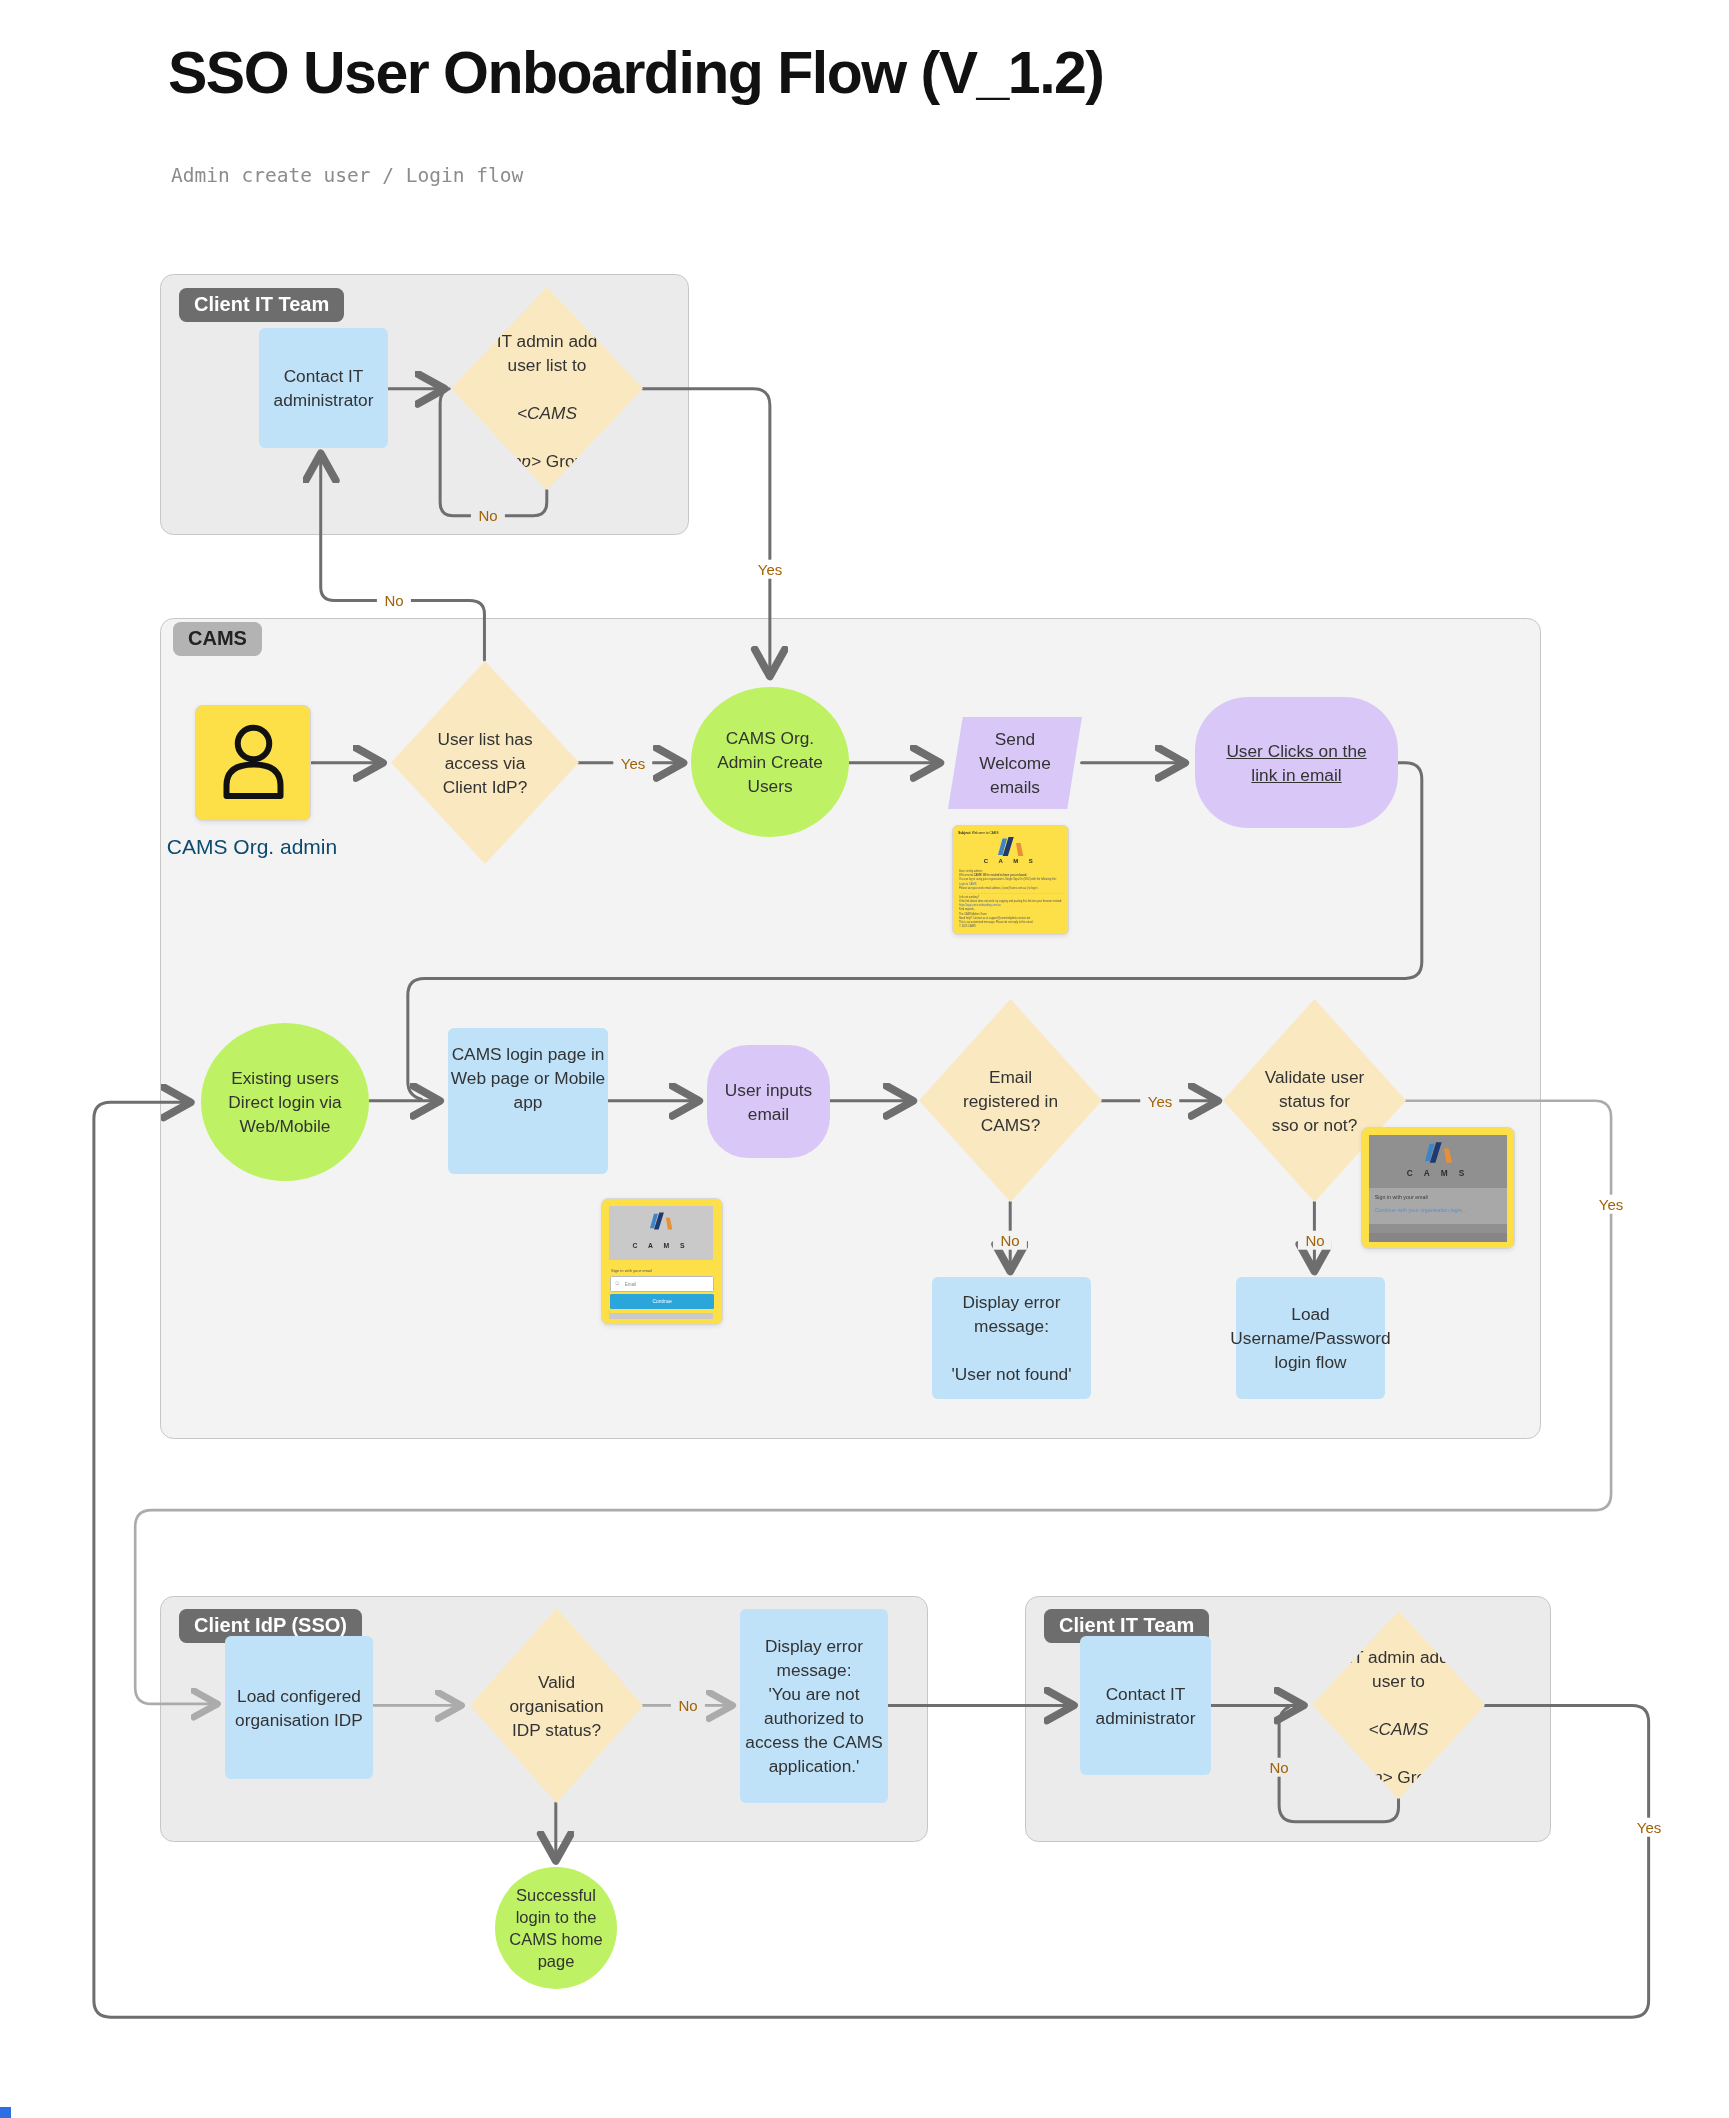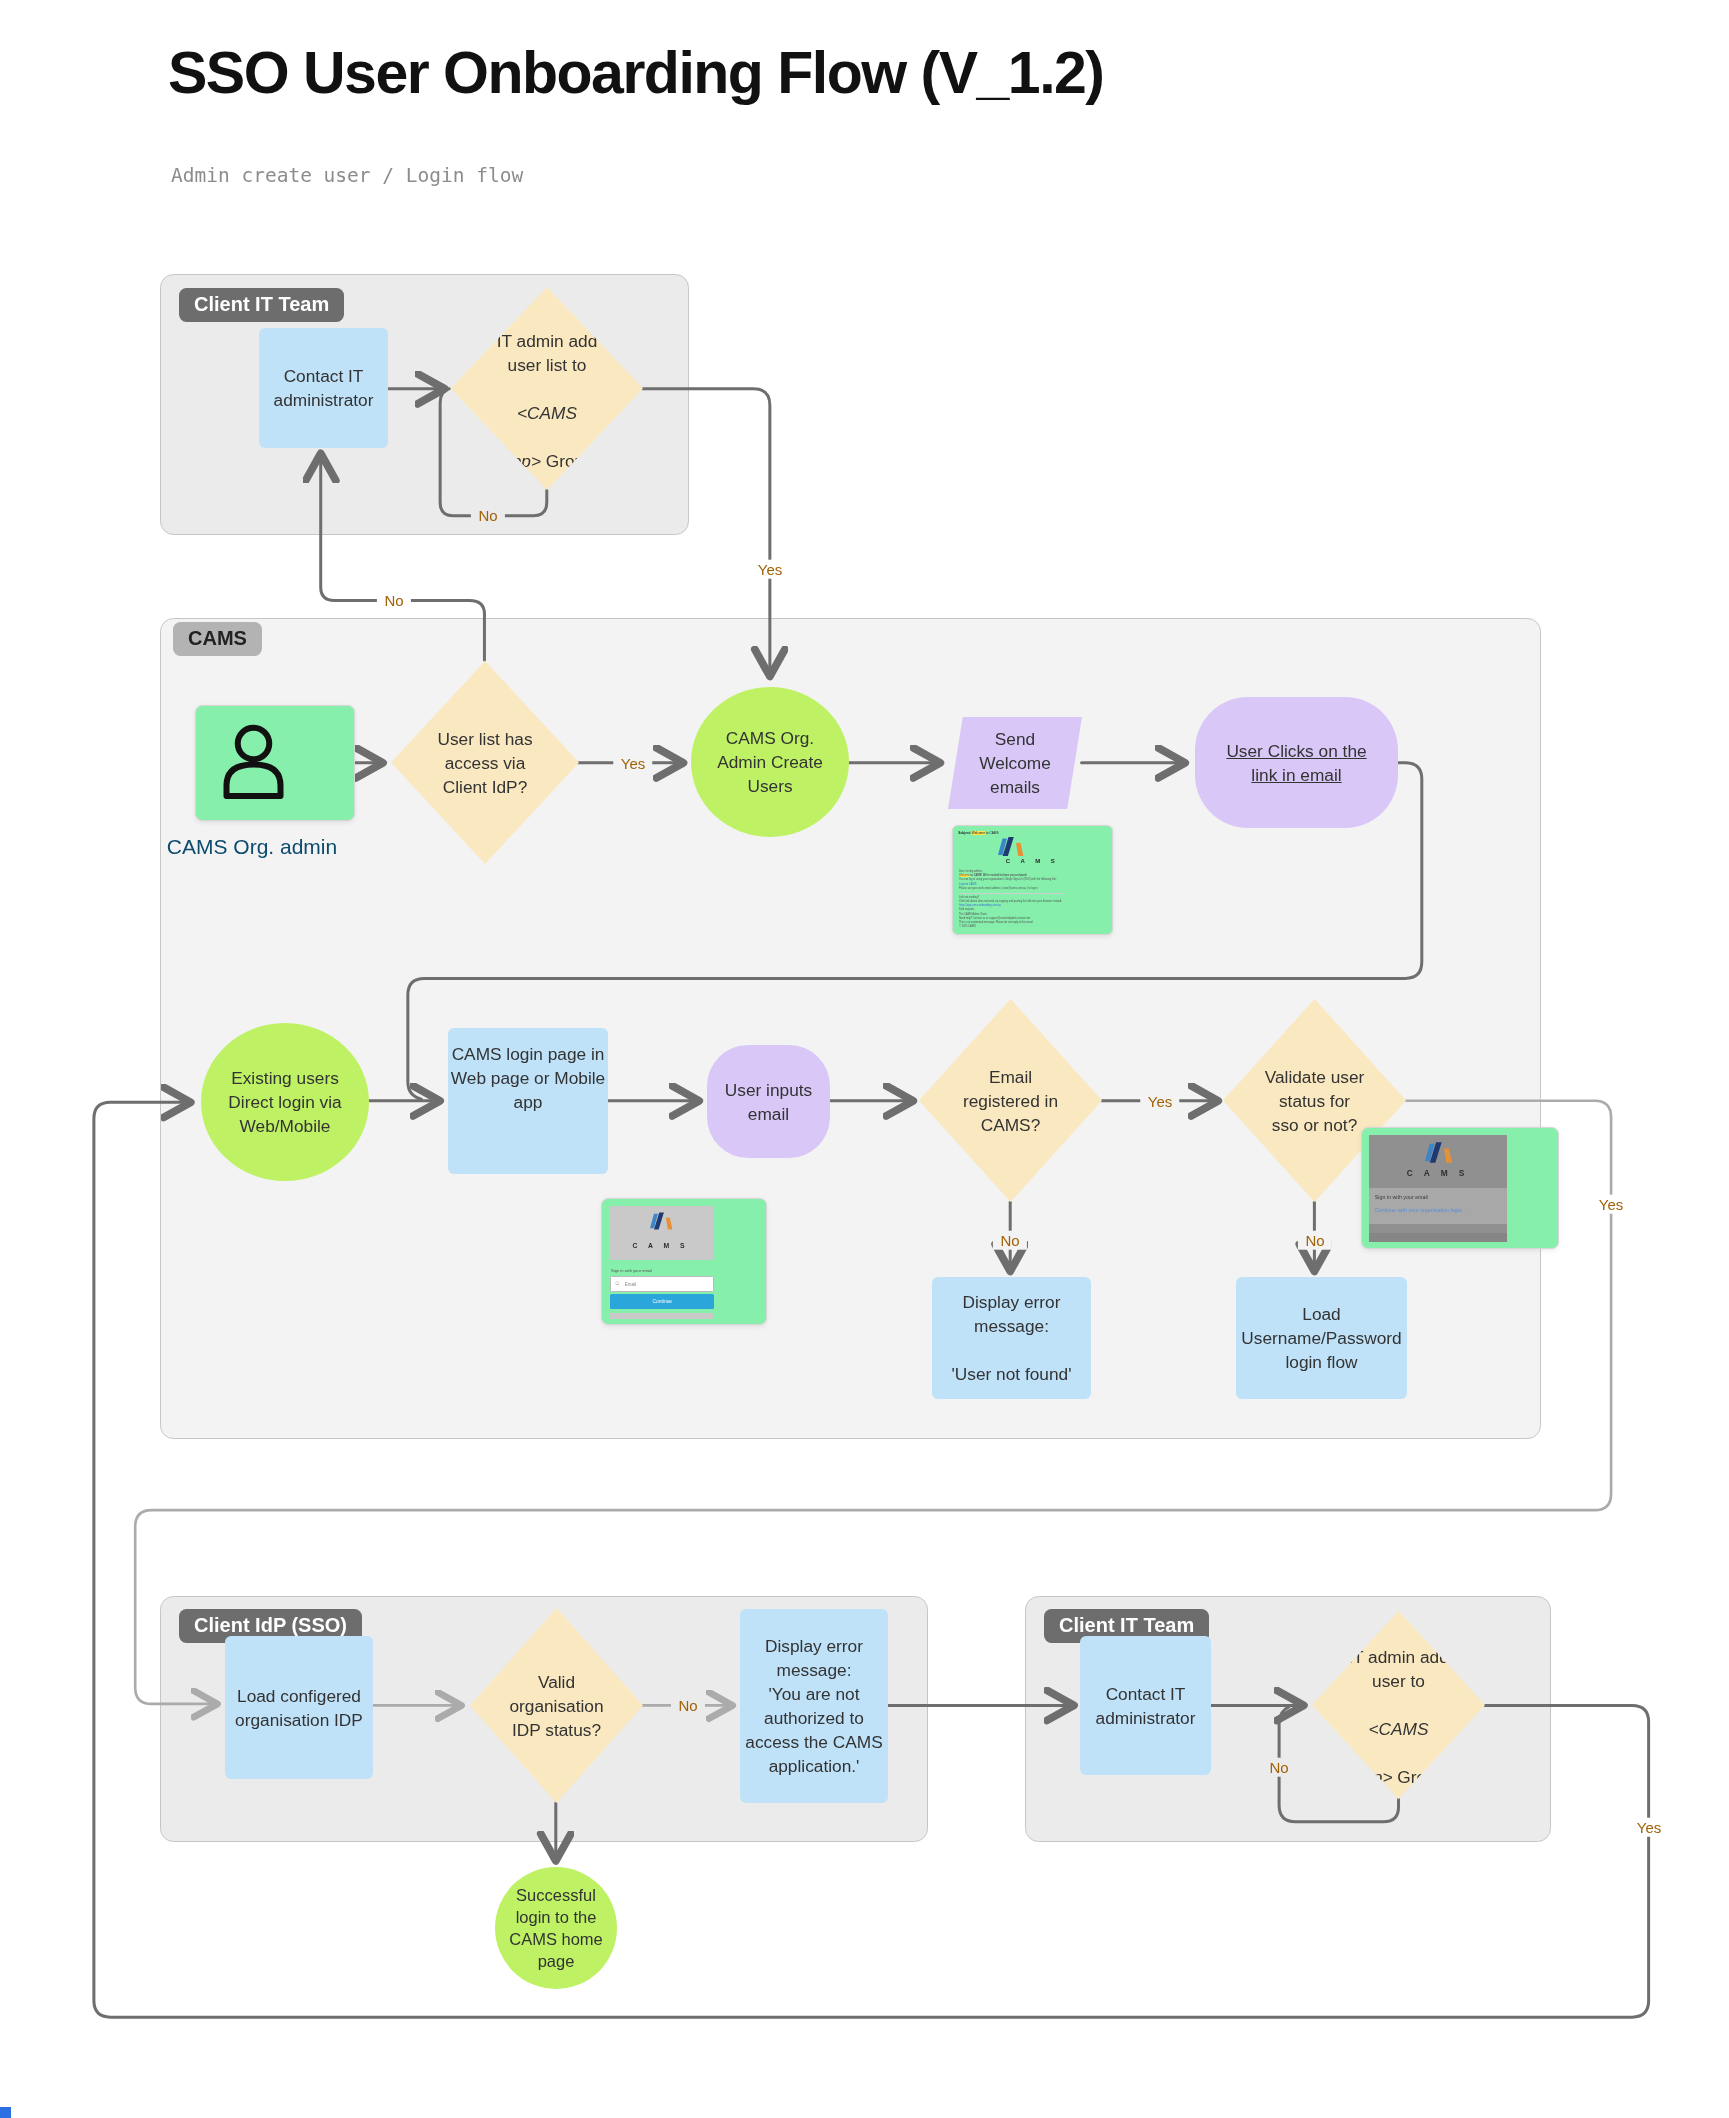--- a/index.html
+++ b/index.html
@@ -16,21 +16,21 @@
   .node{position:absolute;display:flex;align-items:center;justify-content:center;text-align:center;
         font-size:17.3px;line-height:24px;color:#333;white-space:pre-line;}
   .rect{background:#bfe2f9;border-radius:6px;}
   .diamond{background:#fae8c0;clip-path:polygon(50% 0,100% 50%,50% 100%,0 50%);}
   .circle{background:#bef264;border-radius:50%;}
   .blob{background:#d9c8f7;}
   .para{background:#d9c8f7;clip-path:polygon(11% 0,100% 0,89% 100%,0 100%);}
   .elbl{position:absolute;transform:translate(-50%,-50%);font-size:15px;color:#a16207;padding:0.8px 7.5px;white-space:nowrap;}
   .bg-white{background:#ffffff;} .bg-gray{background:#ebebeb;} .bg-light{background:#f3f3f3;}
   svg.edges{position:absolute;left:0;top:0;}
-  .whitecard{position:absolute;background:#86efac;border:1.5px solid #d6d6d6;border-radius:7.5px;box-shadow:0 1.5px 4.5px rgba(0,0,0,0.08);padding-left:44px;}
+  .whitecard{position:absolute;background:#fde047;border:1.5px solid #d6d6d6;border-radius:7.5px;box-shadow:0 1.5px 4.5px rgba(0,0,0,0.08);}
   .tiny{color:#555;}
   .link{color:#3b6fd4;}
   .hl{background:#ffe34d;}
   .camsword{letter-spacing:4.5px;font-weight:bold;color:#2c2c2c;}
   .personlabel{position:absolute;font-size:21px;color:#0c4a6e;white-space:nowrap;}
 </style>
 </head>
 <body>
 
 <div class="canvas">
@@ -168,21 +168,21 @@
   <div class="node diamond" style="left:919px;top:999px;width:183px;height:203px;">Email
 registered in
 CAMS?</div>
   <div class="node diamond" style="left:1223px;top:999px;width:183px;height:203px;">Validate user
 status for
 sso or not?</div>
   <div class="node rect" style="left:932px;top:1277px;width:159px;height:122px;">Display error
 message:
 
 'User not found'</div>
-  <div class="node rect" style="left:1236px;top:1277px;width:171px;height:122px;">Load
+  <div class="node rect" style="left:1236px;top:1277px;width:149px;height:122px;">Load
 Username/Password
 login flow</div>
 
   <div class="whitecard" style="left:601px;top:1198px;width:120px;height:125px;">
     <div style="position:absolute;left:6.8px;top:6.8px;width:104px;height:54px;background:#c9c9c9;">
       <svg width="22.5" height="18" viewBox="0 0 34 26" style="position:absolute;left:41px;top:6px;">
         <polygon points="6,2 12,2 6,24 0,24" fill="#3d85c8"></polygon>
         <polygon points="14,0 21,0 13,26 6,26" fill="#1e3a70"></polygon>
         <polygon points="24,8 30,8 34,26 27,26" fill="#e89038"></polygon>
       </svg>

